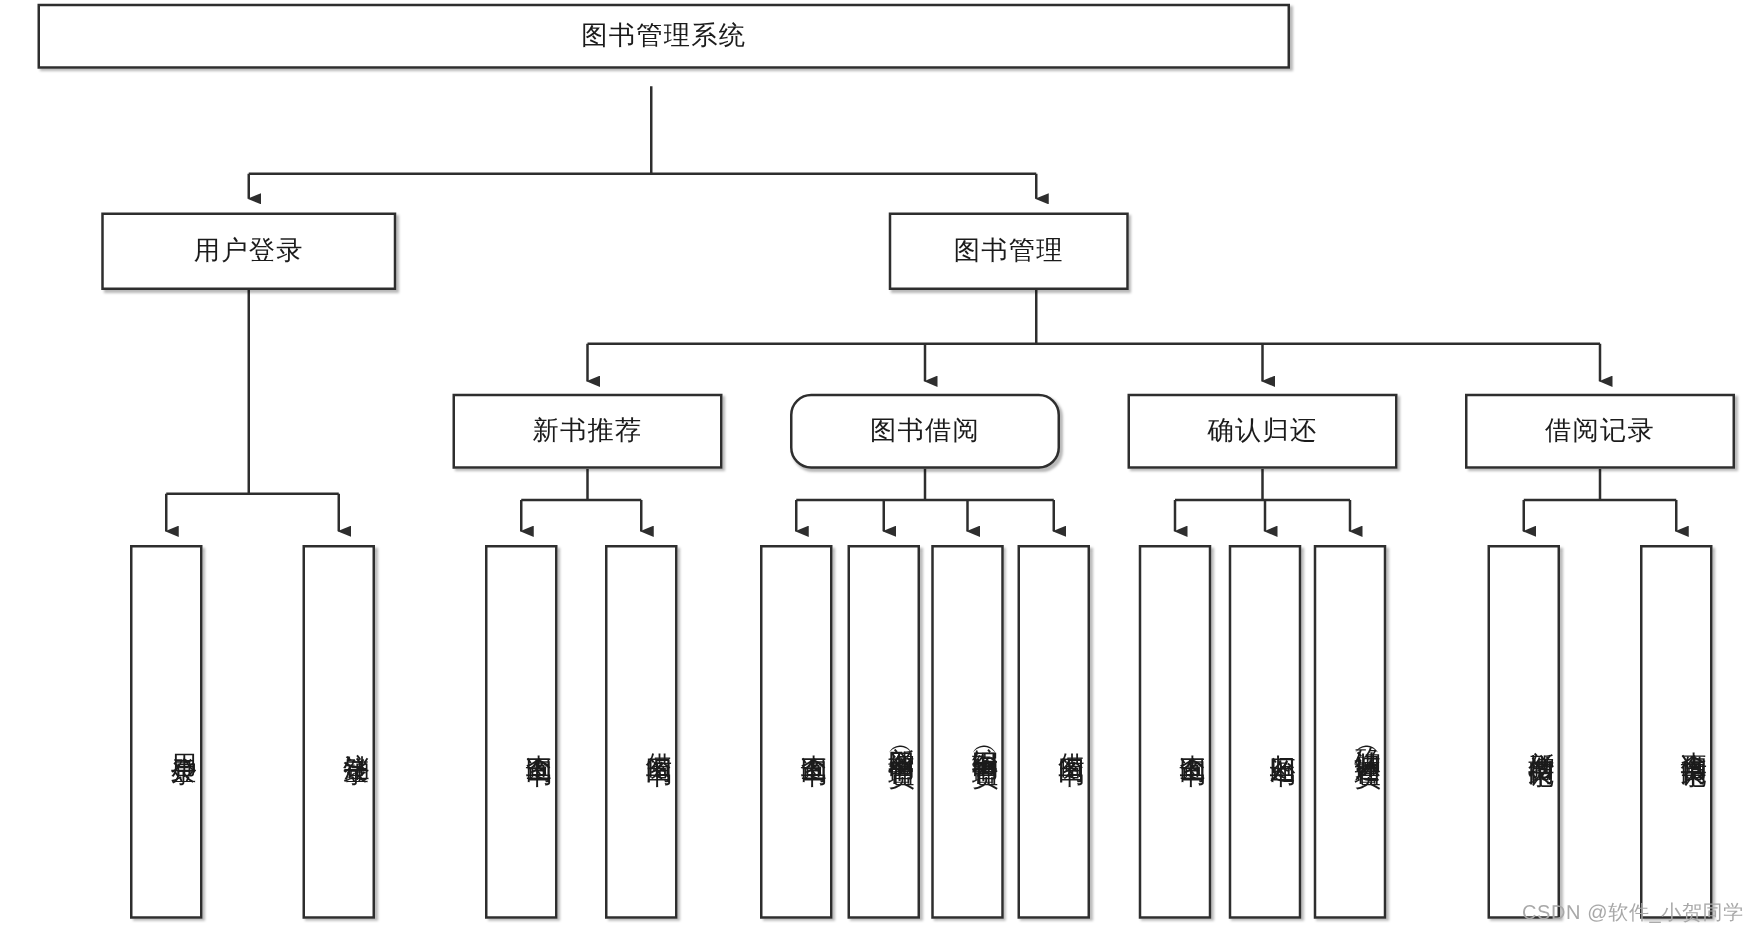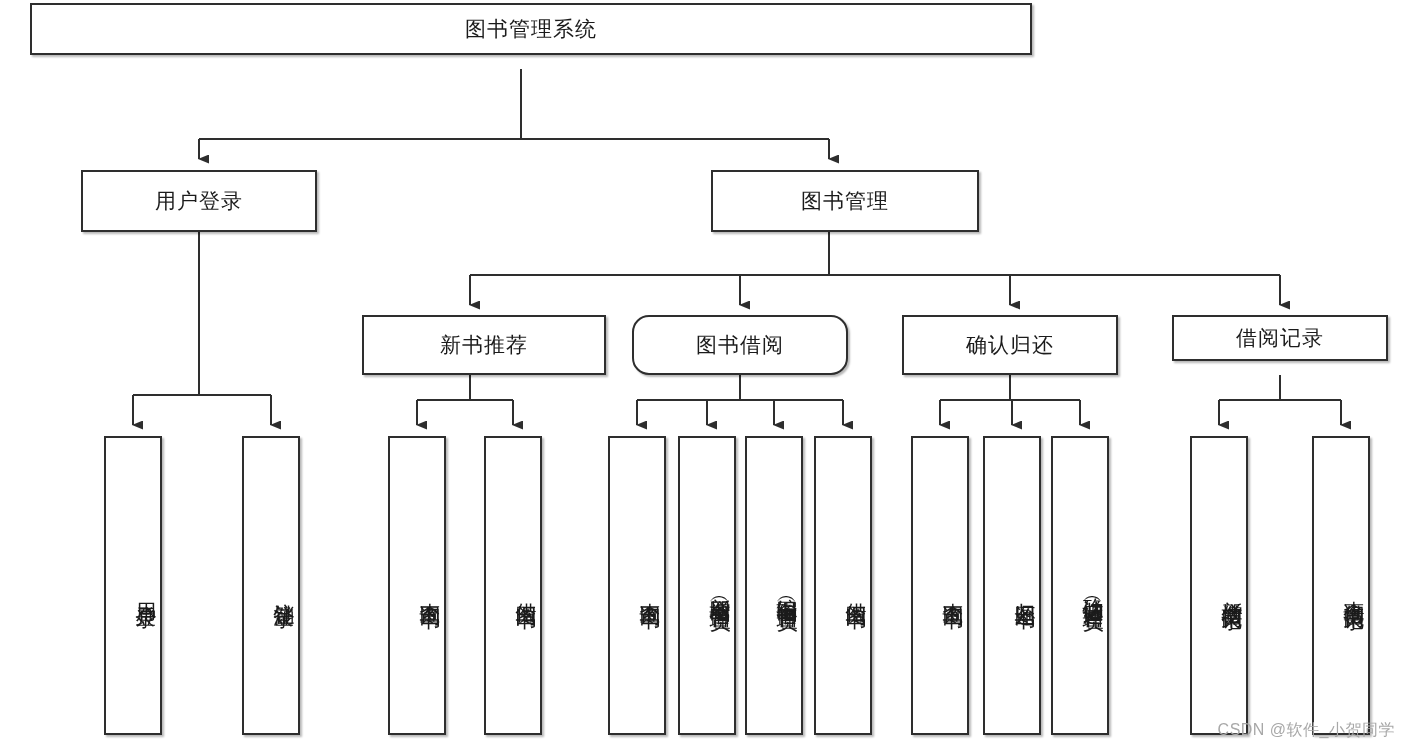--- a/index.html
+++ b/index.html
@@ -122,33 +122,33 @@
     </g>
   </svg>
 
   <div id="nodes-layer">
       <div class="node horiz" style="left: 20px; top: 3px; width: 1002px; height: 52px; margin-left: 10px;">
         <span class="hlabel">图书管理系统</span>
       </div>
       <div class="node horiz" style="left: 81px; top: 170px; width: 236px; height: 62px;">
         <span class="hlabel">用户登录</span>
       </div>
-      <div class="node horiz" style="left: 711px; top: 170px; width: 268px; height: 62px;">
+      <div class="node horiz" style="left: 711px; top: 170px; width: 192px; height: 62px;">
         <span class="hlabel">图书管理</span>
       </div>
-      <div class="node horiz" style="left: 362px; top: 315px; width: 244px; height: 60px;">
+      <div class="node horiz" style="left: 362px; top: 315px; width: 216px; height: 60px;">
         <span class="hlabel">新书推荐</span>
       </div>
       <div class="node horiz" style="left: 632px; top: 315px; width: 216px; height: 60px; border-radius: 17px;">
         <span class="hlabel">图书借阅</span>
       </div>
       <div class="node horiz" style="left: 902px; top: 315px; width: 216px; height: 60px;">
         <span class="hlabel">确认归还</span>
       </div>
-      <div class="node horiz" style="left: 1172px; top: 315px; width: 216px; height: 46px;">
+      <div class="node horiz" style="left: 1172px; top: 315px; width: 216px; height: 60px;">
         <span class="hlabel">借阅记录</span>
       </div>
       <div class="node vert" style="left: 104px; top: 436px; width: 58px; height: 299px;">
         <span class="vlabel">用户登录</span>
       </div>
       <div class="node vert" style="left: 242px; top: 436px; width: 58px; height: 299px;">
         <span class="vlabel">注销登录</span>
       </div>
       <div class="node vert" style="left: 388px; top: 436px; width: 58px; height: 299px;">
         <span class="vlabel">查询图书</span>

